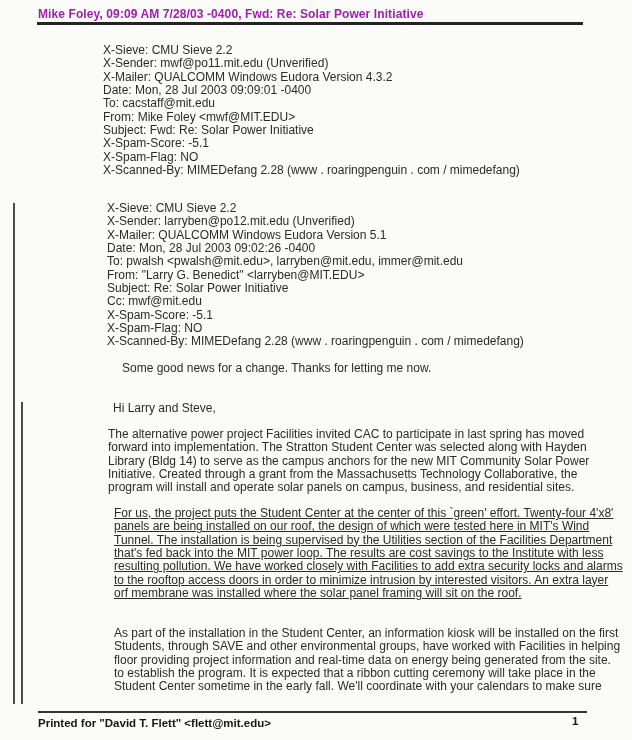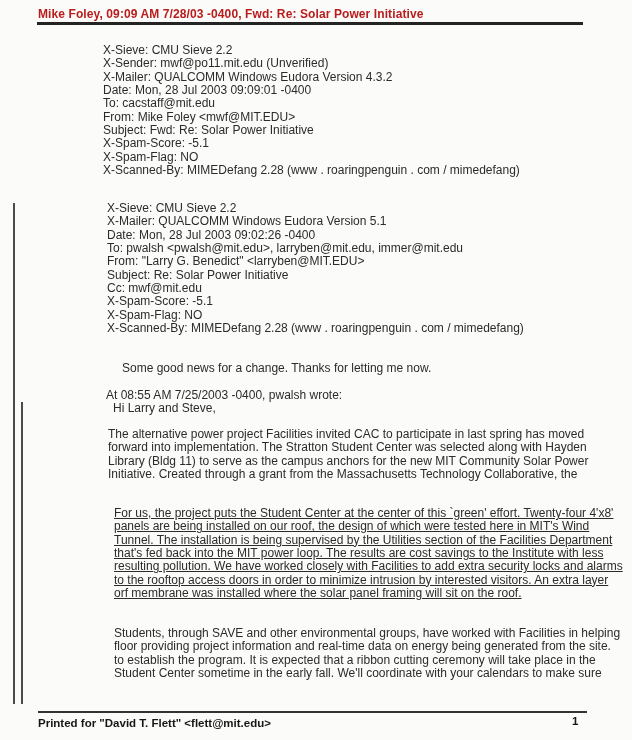--- a/index.html
+++ b/index.html
@@ -15,21 +15,21 @@
     overflow: hidden;
     font-family: "Liberation Sans", "DejaVu Sans", sans-serif;
     color: #2b2b2b;
   }
   .title {
     position: absolute;
     left: 38px;
     top: 7px;
     font-size: 12px;
     font-weight: 700;
-    color: #b91c1c;
+    color: #a21caf;
     letter-spacing: 0.1px;
     white-space: nowrap;
   }
   .rule {
     position: absolute;
     background: #242424;
   }
   .rule-top {
     left: 37px;
     top: 22px;
@@ -103,55 +103,57 @@
       <div>To: cacstaff@mit.edu</div>
       <div>From: Mike Foley &lt;mwf@MIT.EDU&gt;</div>
       <div>Subject: Fwd: Re: Solar Power Initiative</div>
       <div>X-Spam-Score: -5.1</div>
       <div>X-Spam-Flag: NO</div>
       <div>X-Scanned-By: MIMEDefang 2.28 (www . roaringpenguin . com / mimedefang)</div>
     </div>
 
   <div class="textblock block2">
       <div>X-Sieve: CMU Sieve 2.2</div>
+      <div>X-Sender: larryben@po12.mit.edu (Unverified)</div>
       <div>X-Mailer: QUALCOMM Windows Eudora Version 5.1</div>
       <div>Date: Mon, 28 Jul 2003 09:02:26 -0400</div>
       <div>To: pwalsh &lt;pwalsh@mit.edu&gt;, larryben@mit.edu, immer@mit.edu</div>
       <div>From: "Larry G. Benedict" &lt;larryben@MIT.EDU&gt;</div>
       <div>Subject: Re: Solar Power Initiative</div>
       <div>Cc: mwf@mit.edu</div>
       <div>X-Spam-Score: -5.1</div>
       <div>X-Spam-Flag: NO</div>
       <div>X-Scanned-By: MIMEDefang 2.28 (www . roaringpenguin . com / mimedefang)</div>
     </div>
 
   <div class="textblock intro">Some good news for a change. Thanks for letting me now.</div>
 
-  <div class="textblock attribution">At 08:55 AM 7/25/2003 -0400, pwalsh wrote:</div>
 
   <div class="textblock greeting">Hi Larry and Steve,</div>
 
   <div class="textblock para p1">
       <div>The alternative power project Facilities invited CAC to participate in last spring has moved</div>
       <div>forward into implementation. The Stratton Student Center was selected along with Hayden</div>
-      <div>Library (Bldg 11) to serve as the campus anchors for the new MIT Community Solar Power</div>
+      <div>Library (Bldg 14) to serve as the campus anchors for the new MIT Community Solar Power</div>
       <div>Initiative. Created through a grant from the Massachusetts Technology Collaborative, the</div>
+      <div>program will install and operate solar panels on campus, business, and residential sites.</div>
     </div>
 
   <div class="textblock para p2">
       <div>For us, the project puts the Student Center at the center of this `green' effort. Twenty-four 4'x8'</div>
       <div>panels are being installed on our roof, the design of which were tested here in MIT's Wind</div>
       <div>Tunnel. The installation is being supervised by the Utilities section of the Facilities Department</div>
       <div>that's fed back into the MIT power loop. The results are cost savings to the Institute with less</div>
       <div>resulting pollution. We have worked closely with Facilities to add extra security locks and alarms</div>
       <div>to the rooftop access doors in order to minimize intrusion by interested visitors. An extra layer</div>
       <div>orf membrane was installed where the solar panel framing will sit on the roof.</div>
     </div>
 
   <div class="textblock para p3">
+      <div>As part of the installation in the Student Center, an information kiosk will be installed on the first</div>
       <div>Students, through SAVE and other environmental groups, have worked with Facilities in helping</div>
       <div>floor providing project information and real-time data on energy being generated from the site.</div>
       <div>to establish the program. It is expected that a ribbon cutting ceremony will take place in the</div>
       <div>Student Center sometime in the early fall. We'll coordinate with your calendars to make sure</div>
     </div>
 
   <div class="rule rule-bottom"></div>
   <div class="footer-text">Printed for "David T. Flett" &lt;flett@mit.edu&gt;</div>
   <div class="page-number">1</div>
 

